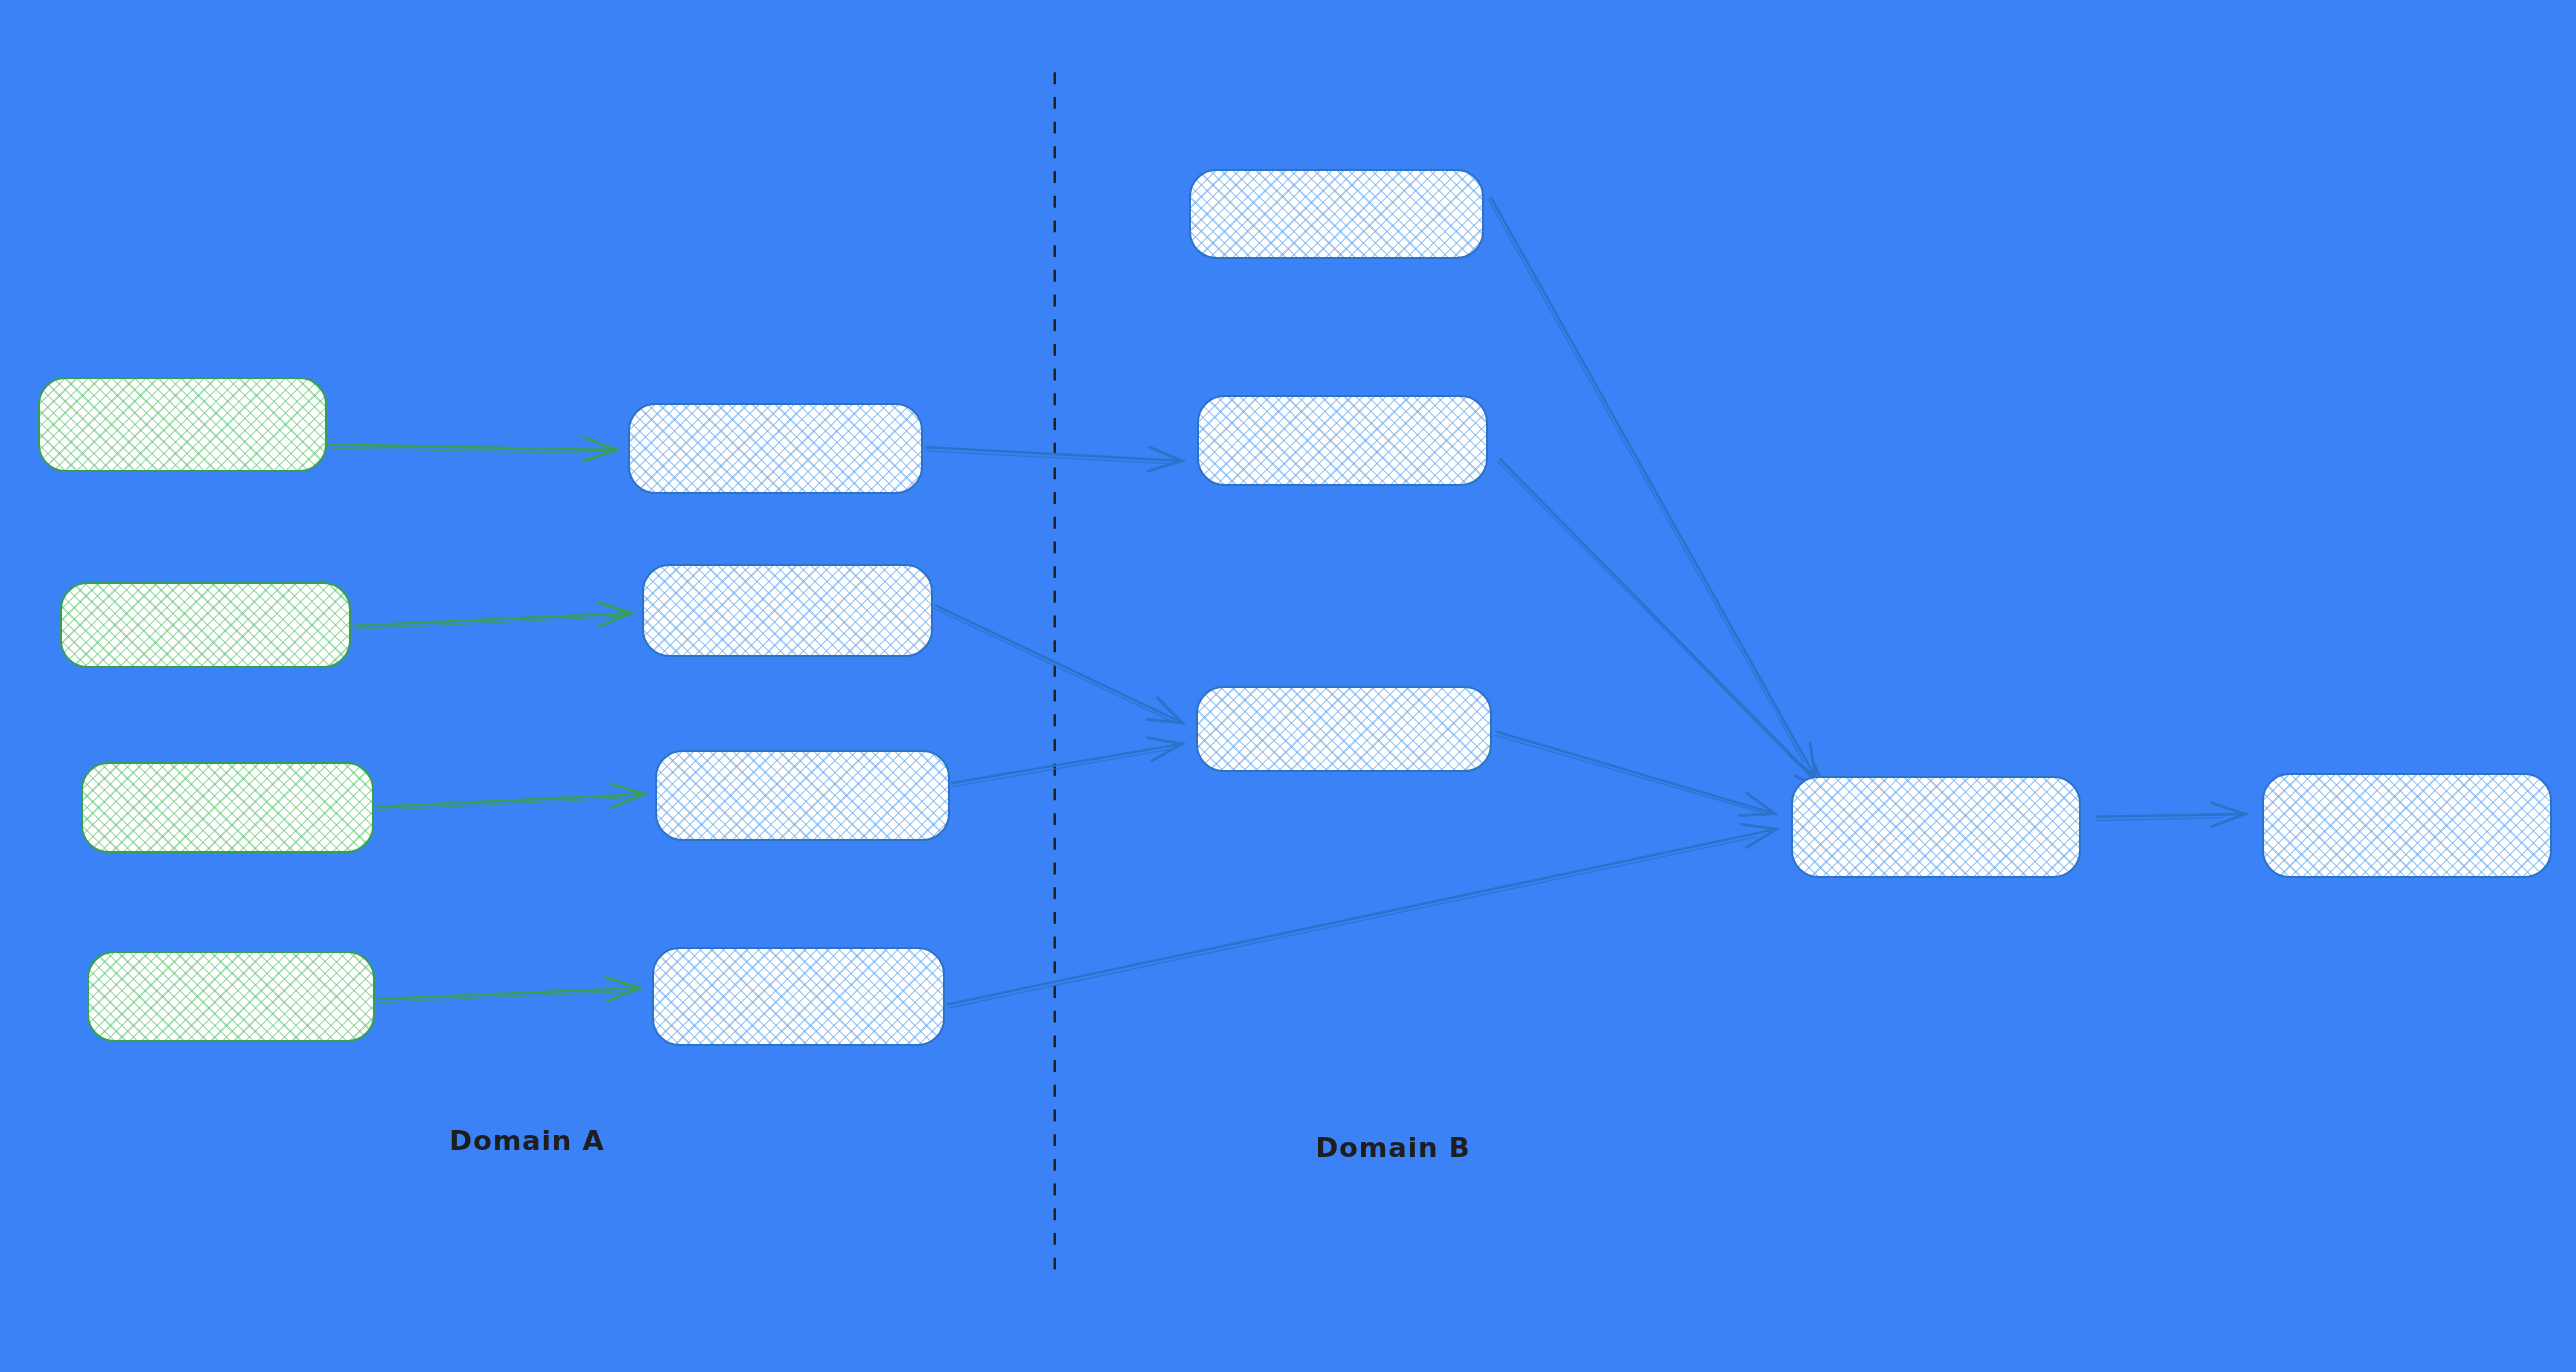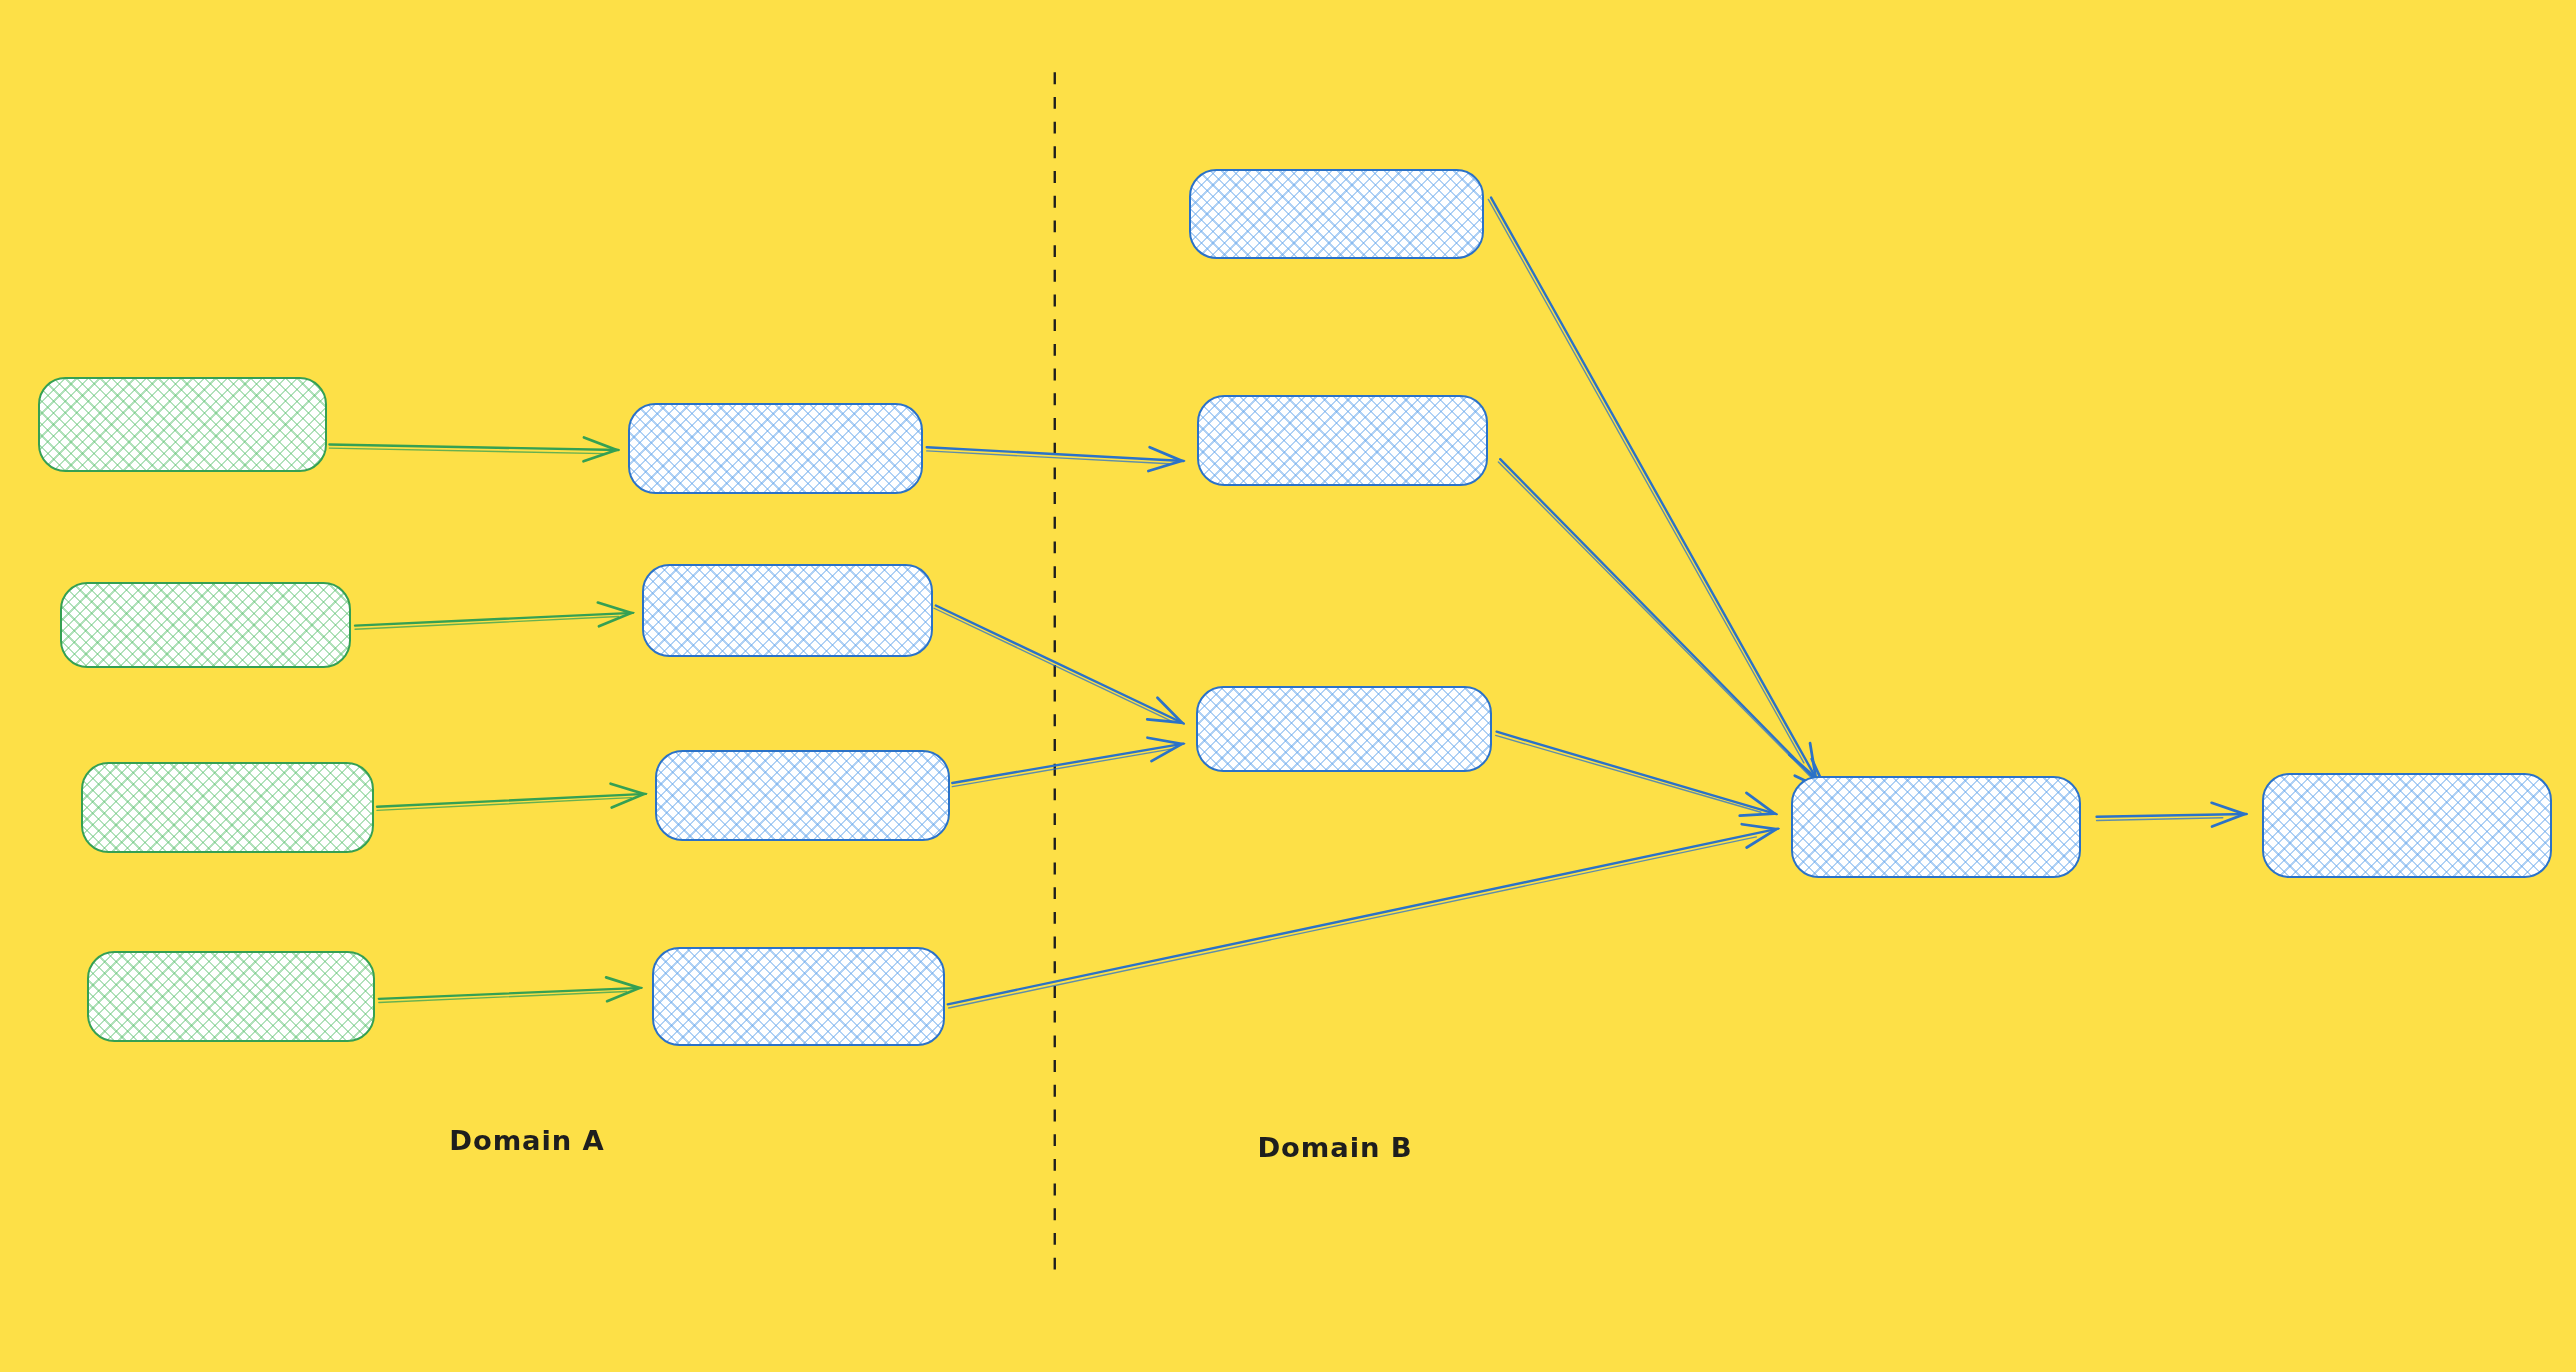--- a/index.html
+++ b/index.html
@@ -1,19 +1,19 @@
 <!DOCTYPE html>
 <html style="font-size:14.6px"><head>
 <meta charset="utf-8">
 <style>
   html,body{margin:0;padding:0;background:#ffffff;}
   #canvas{
     position:relative;
     width:2576px;height:1372px;
-    background:#fde047;
+    background:#3b82f6;
     font-family:"DejaVu Sans", sans-serif;
     overflow:hidden;
   }
   .node{
     position:absolute;
     border-radius:27.4px;
     border:2.7px solid;
     box-sizing:border-box;
     background-color:#ffffff;
   }
@@ -127,16 +127,16 @@
   <div class="node blue" style="left:655px; top:750px;  width:295px; height:91px;"></div>
   <div class="node blue" style="left:652px; top:947px; width:293px; height:99px;"></div>
 
   <div class="node blue" style="left:1189px; top:169px; width:295px; height:90px;"></div>
   <div class="node blue" style="left:1197px; top:395px; width:291px; height:91px;"></div>
   <div class="node blue" style="left:1196px; top:686px; width:296px; height:86px;"></div>
   <div class="node blue" style="left:1791px; top:776px; width:290px; height:102px;"></div>
   <div class="node blue" style="left:2262px; top:773px; width:290px; height:105px;"></div>
 
   <div class="domain-label" style="left:417px; top:1125px;">Domain A</div>
-  <div class="domain-label" style="left:1225px; top:1132px;">Domain B</div>
+  <div class="domain-label" style="left:1283px; top:1132px;">Domain B</div>
 
 </div>
 
 
 </body></html>

